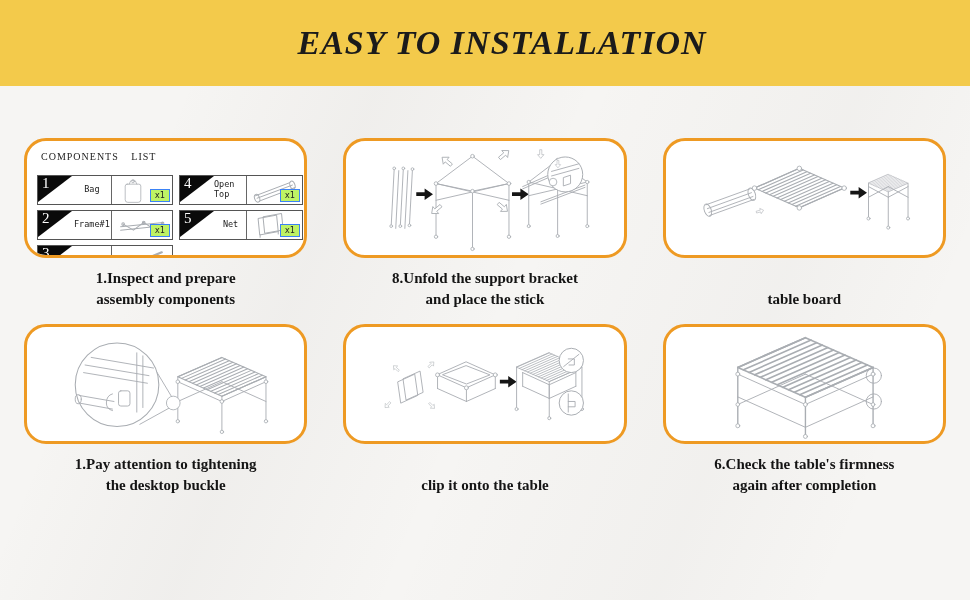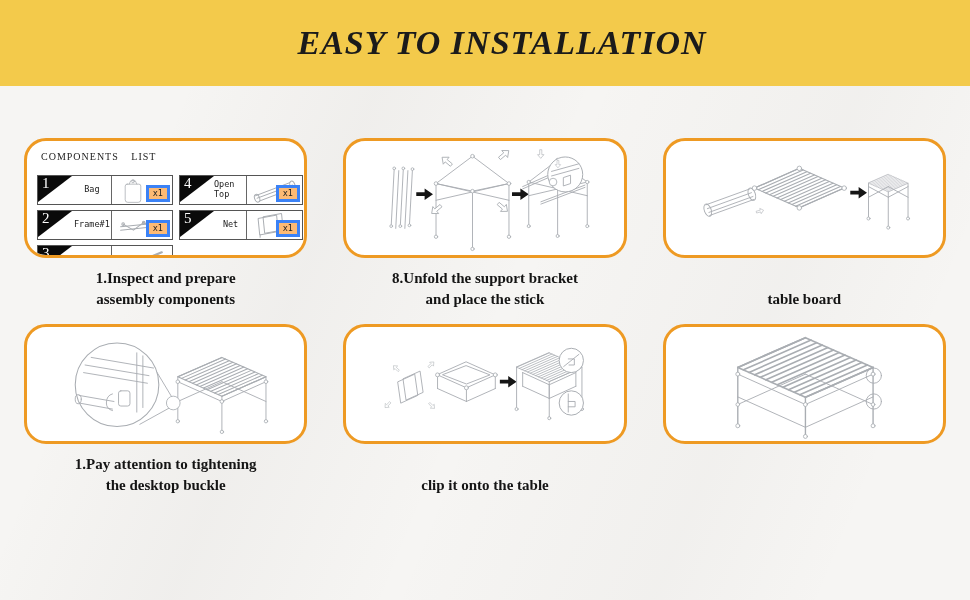--- a/index.html
+++ b/index.html
@@ -62,21 +62,21 @@
     font-family:"DejaVu Sans Mono", monospace;font-size:8.5px;line-height:1.15;color:#222;
   }
   .comp-row .div{
     position:absolute;top:0;bottom:0;right:45%;width:1px;background:#666;
   }
   .comp-row .iconcell{
     position:absolute;top:0;bottom:0;right:0;width:45%;
   }
   .comp-row .iconcell svg{position:absolute;left:6px;top:50%;transform:translateY(-50%);}
   .comp-row .qty{
-    position:absolute;right:2px;bottom:2px;border:3px solid #3b82f6;background:#fdba74;
+    position:absolute;right:2px;bottom:2px;border:1px solid #3b82f6;background:#bef264;
     font-family:"DejaVu Sans Mono", monospace;font-size:8.5px;color:#222;
     padding:1px 4px;line-height:1.1;
   }
   .r1{top:34px;left:10px;width:136px;}
   .r2{top:69px;left:10px;width:136px;}
   .r3{top:104px;left:10px;width:136px;}
   .r4{top:34px;left:152px;width:124px;}
   .r5{top:69px;left:152px;width:124px;}
 </style>
 </head>
@@ -443,15 +443,19 @@
           <circle class="jt" cx="52" cy="130" r="2.6"></circle>
             <circle class="jt" cx="230" cy="130" r="2.6"></circle>
             <circle class="jt" cx="141" cy="144" r="2.6"></circle>
         </g>
         <g class="ln">
           <circle cx="231" cy="64" r="10"></circle>
           <circle cx="231" cy="98" r="10"></circle>
         </g>
       </svg>
     </div>
+    <p class="caption">
+      <span>6.Check the table's firmness</span><br>
+      <span>again after completion</span>
+    </p>
   </section>
 
 </main>
 
 </body></html>

